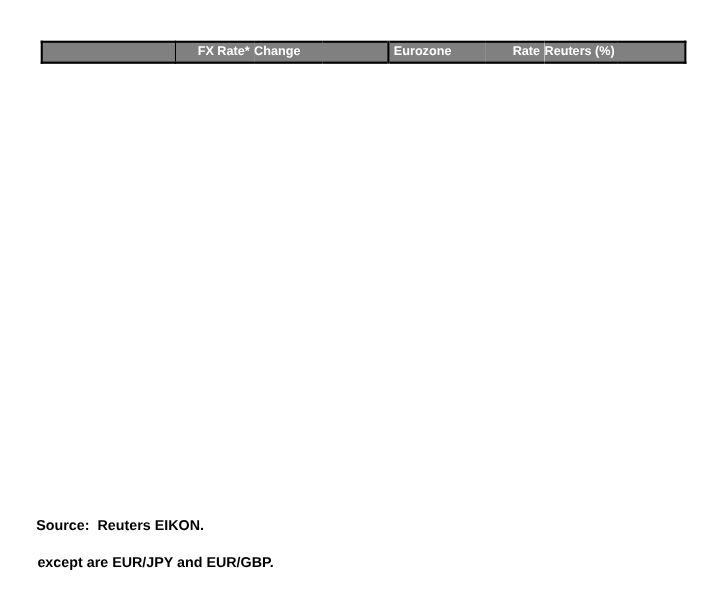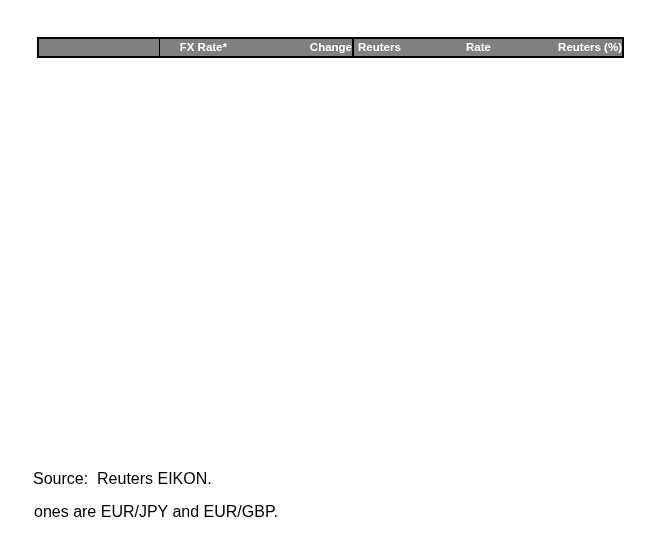--- a/index.html
+++ b/index.html
@@ -10,23 +10,23 @@
           font-family:"Liberation Sans",sans-serif;color:#000;}
   table.market{position:absolute;left:37px;top:37px;border-collapse:collapse;table-layout:fixed;
           border:2px solid var(--border);font-size:11.5px;}
   th,td{height:17px;line-height:17px;padding:0;margin:13px;overflow:hidden;white-space:nowrap;
           font-weight:normal;vertical-align:middle;}
   thead th{background:var(--header-bg);color:var(--header-text);font-weight:bold;}
   thead tr.h2 th{border-bottom:1px solid var(--border);}
   .c1{border-right:1px solid var(--border);}
   .lt-end{border-right:2px solid var(--border);}
   .num{text-align:right;padding-right:4px;}
-  .ctr{text-align:right;}
+  .ctr{text-align:left;}
   .ename{text-align:left;padding-left:4px;}
-  .foot{position:absolute;font-weight:normal;font-size:16px;white-space:pre;}
+  .foot{position:absolute;font-weight:bold;font-size:13px;white-space:pre;}
   .src{left:33px;top:470px;}
   .fn1{left:28px;top:487px;}
   .fn2{left:34px;top:503px;}
 </style>
 </head>
 <body>
 
 <div class="screen">
   <table class="market">
     <colgroup>
@@ -37,23 +37,23 @@
       <col style="width:88px">
         <col style="width:54px">
         <col style="width:66px">
         <col style="width:62px">
     </colgroup>
     <thead>
       <tr class="h1">
         <th class="c1"></th>
         <th class="num">FX Rate*</th>
         <th class="ctr lt-end" colspan="2">Change</th>
-        <th class="ename">Reuters</th>
+        <th class="ename">Eurozone</th>
         <th class="num">Rate</th>
         <th class="ctr" colspan="2">Reuters (%)</th>
       </tr>
     </thead>
     <tbody></tbody>
   </table>
 
   <div class="foot src">Source:  Reuters EIKON.</div>
-  <div class="foot fn2">ones are EUR/JPY and EUR/GBP.</div>
+  <div class="foot fn2">except are EUR/JPY and EUR/GBP.</div>
 </div>
 
 </body></html>

